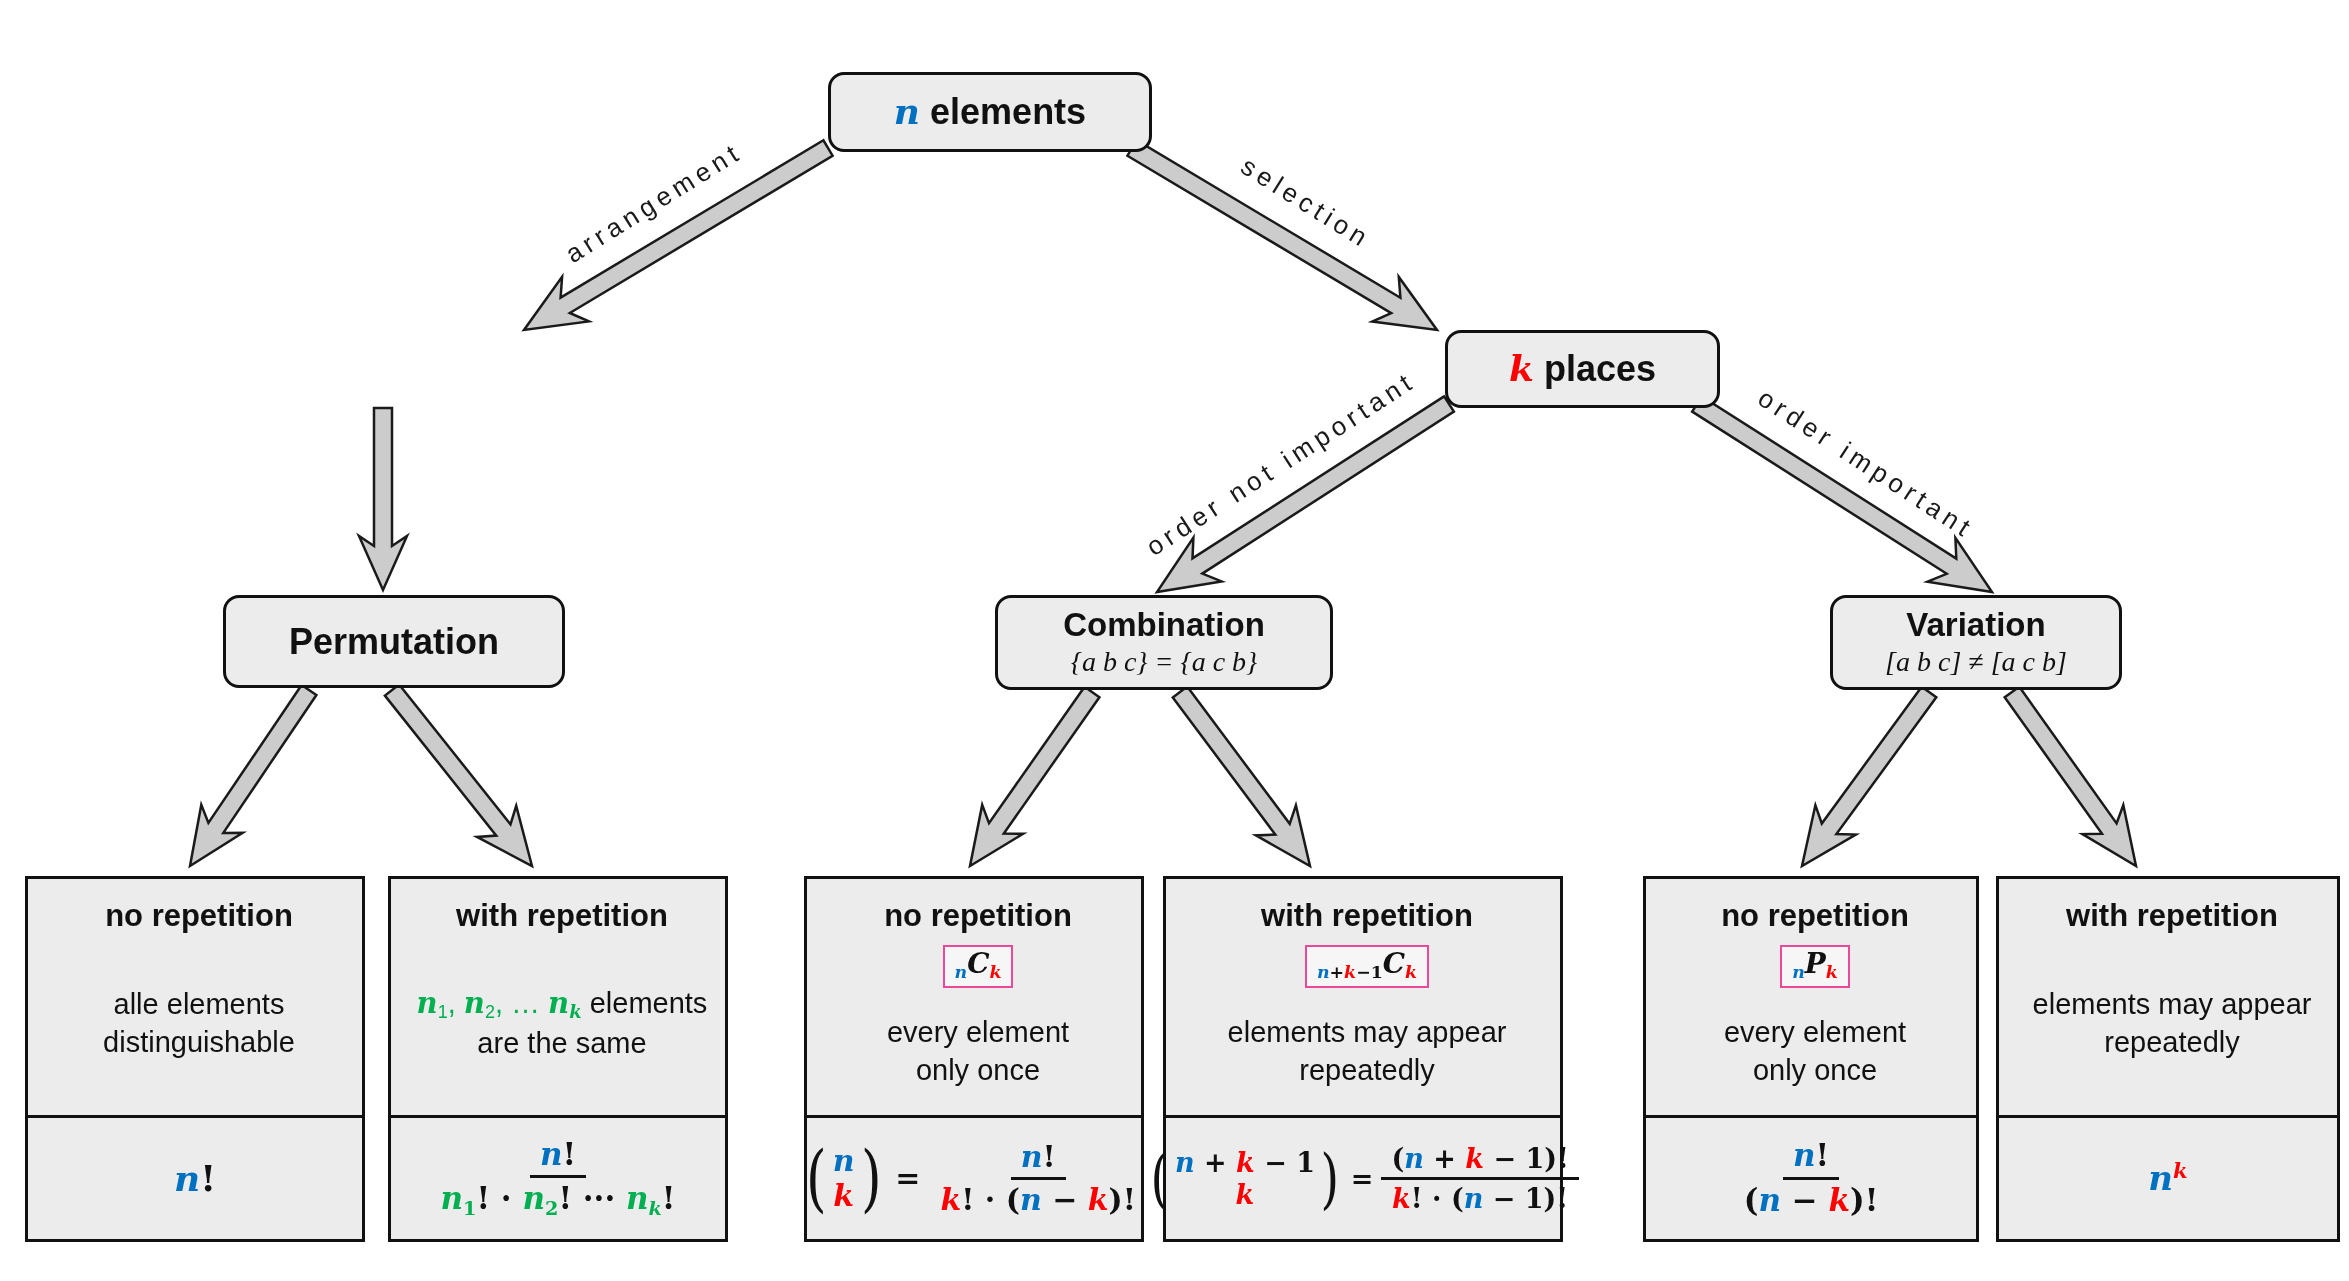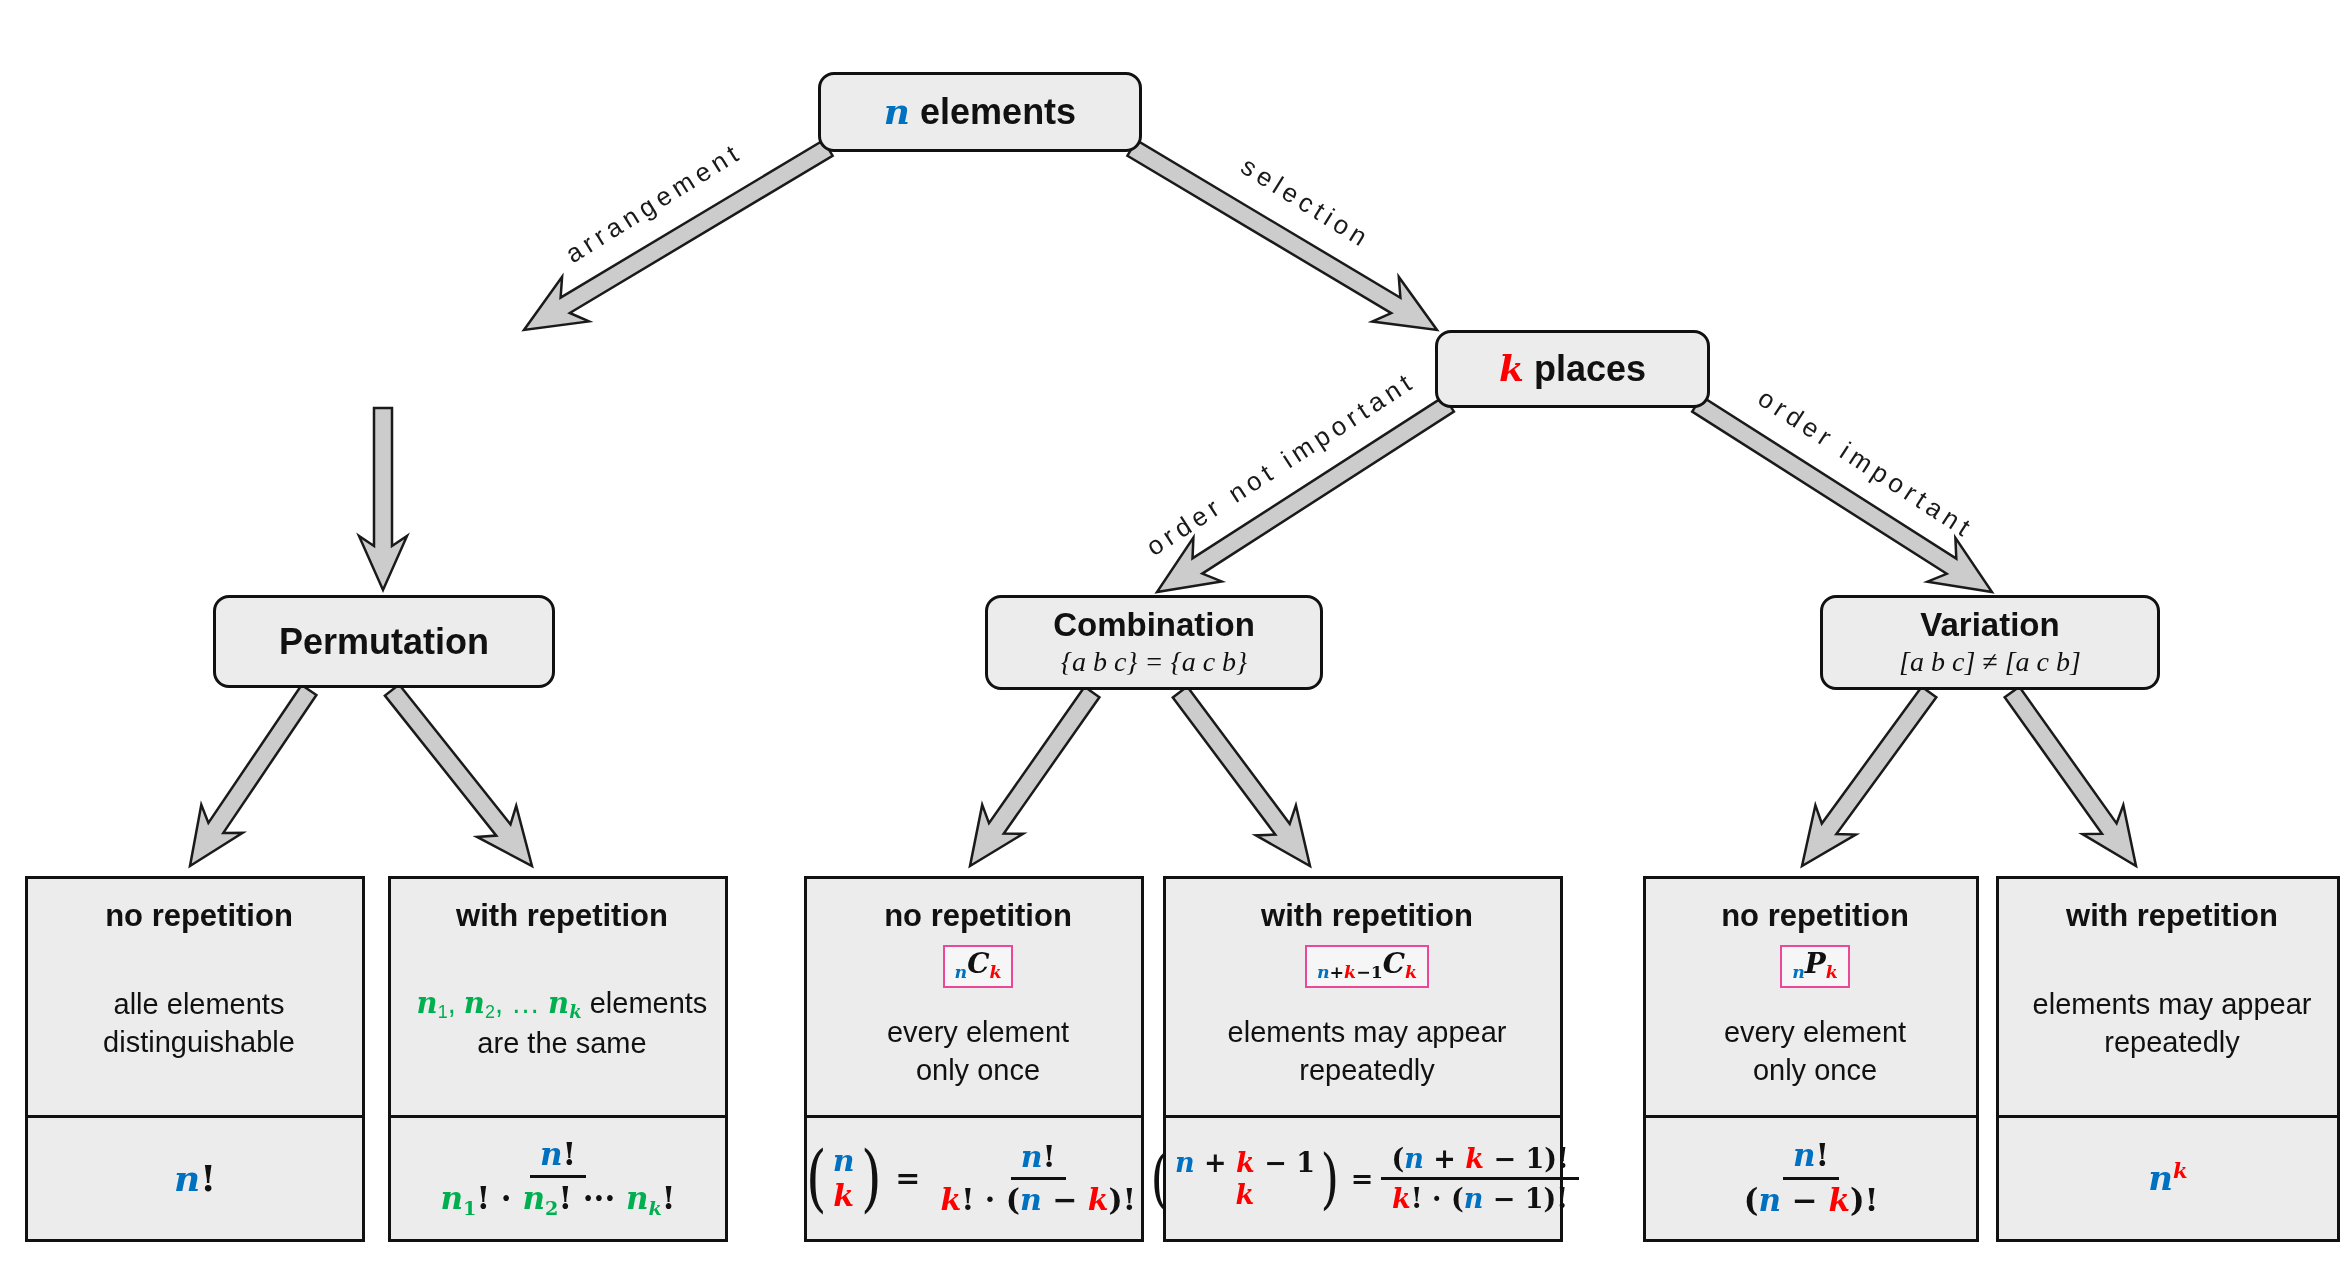--- a/index.html
+++ b/index.html
@@ -2,21 +2,21 @@
 <html><head>
 <meta charset="utf-8">
 <style>
   html,body{margin:0;padding:0;background:#fff;}
   #canvas{position:relative;width:2349px;height:1281px;background:#fff;overflow:hidden;
           font-family:"Liberation Sans",sans-serif;color:#111;}
   svg.arrows{position:absolute;left:0;top:0;width:2349px;height:1281px;}
   svg.arrows polygon{fill:#cccccc;stroke:#1a1a1a;stroke-width:2.5;}
 
   .node{position:absolute;background:#ececec;border:3.5px solid #111;border-radius:16px;
-        box-sizing:border-box;display:flex;flex-direction:column;align-items:center;justify-content:center;}
+        box-sizing:border-box;display:flex;flex-direction:column;align-items:center;justify-content:center;margin-left:10px;}
   .node .title{font-weight:bold;font-size:36px;line-height:1.1;white-space:nowrap;}
   .node .subtitle{font-family:Liberation Serif, serif;font-style:italic;
                   font-size:28px;line-height:1.1;margin-top:3px;white-space:nowrap;}
 
   .edge-label{position:absolute;font-size:26px;letter-spacing:5px;color:#1a1a1a;white-space:nowrap;
               transform:translate(-50%,-50%) rotate(var(--r));}
 
   .bbox{position:absolute;top:876px;height:366px;background:#ececec;border:3.5px solid #111;
         box-sizing:border-box;display:flex;flex-direction:column;}
   .cell-top{height:239px;box-sizing:border-box;border-bottom:3.5px solid #111;
@@ -75,21 +75,21 @@
   <div class="node" style="left:1435px;top:330px;width:275px;height:78px">
     <div class="title"><span class="tk c-r v">k</span><span class="tk"> places</span></div>
   </div>
   <div class="node" style="left:213px;top:595px;width:342px;height:93px">
     <div class="title">Permutation</div>
   </div>
   <div class="node" style="left:985px;top:595px;width:338px;height:95px">
     <div class="title" style="font-size:33px">Combination</div>
     <div class="subtitle">{a b c} = {a c b}</div>
   </div>
-  <div class="node" style="left:1820px;top:595px;width:340px;height:95px">
+  <div class="node" style="left:1820px;top:595px;width:292px;height:95px">
     <div class="title" style="font-size:33px">Variation</div>
     <div class="subtitle">[a b c] ≠ [a c b]</div>
   </div>
 
   <div class="bbox" style="left:25px;width:340px">
     <div class="cell-top">
       <div class="heading">no repetition</div>
       <div class="desc">
         <span>alle elements</span>
         <span>distinguishable</span>

